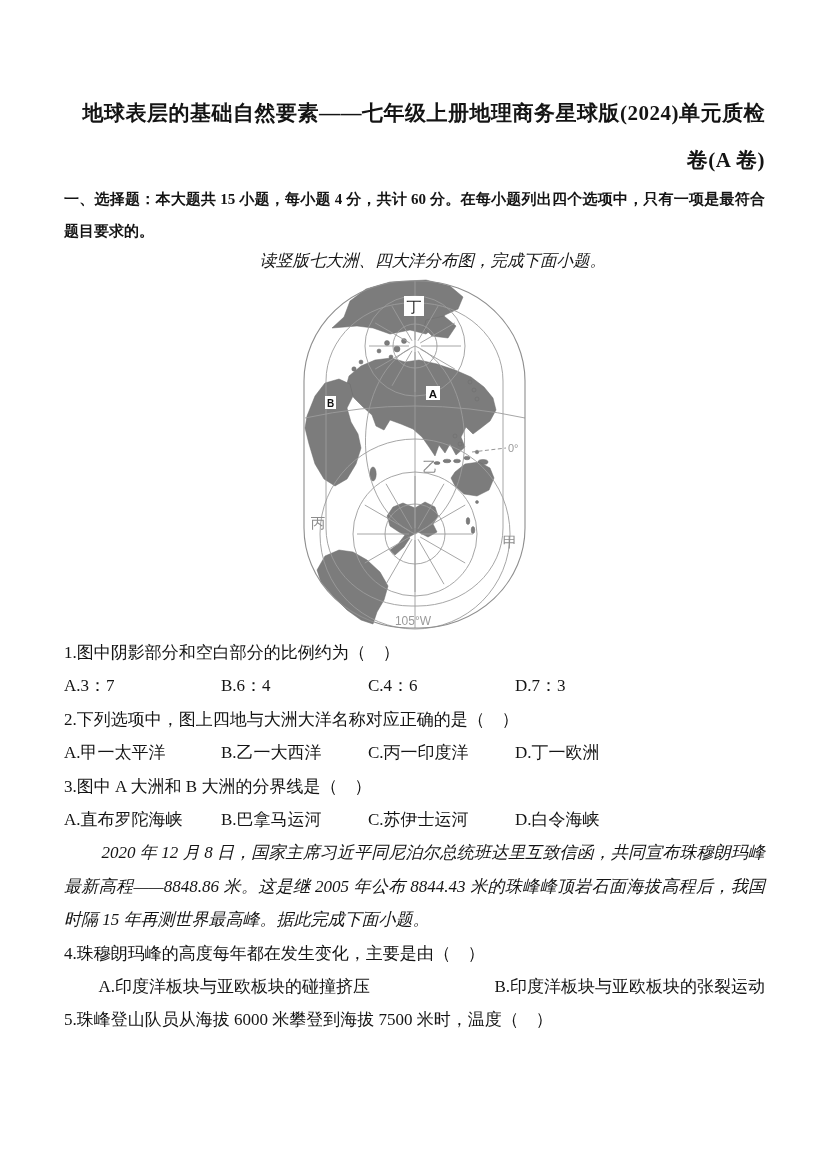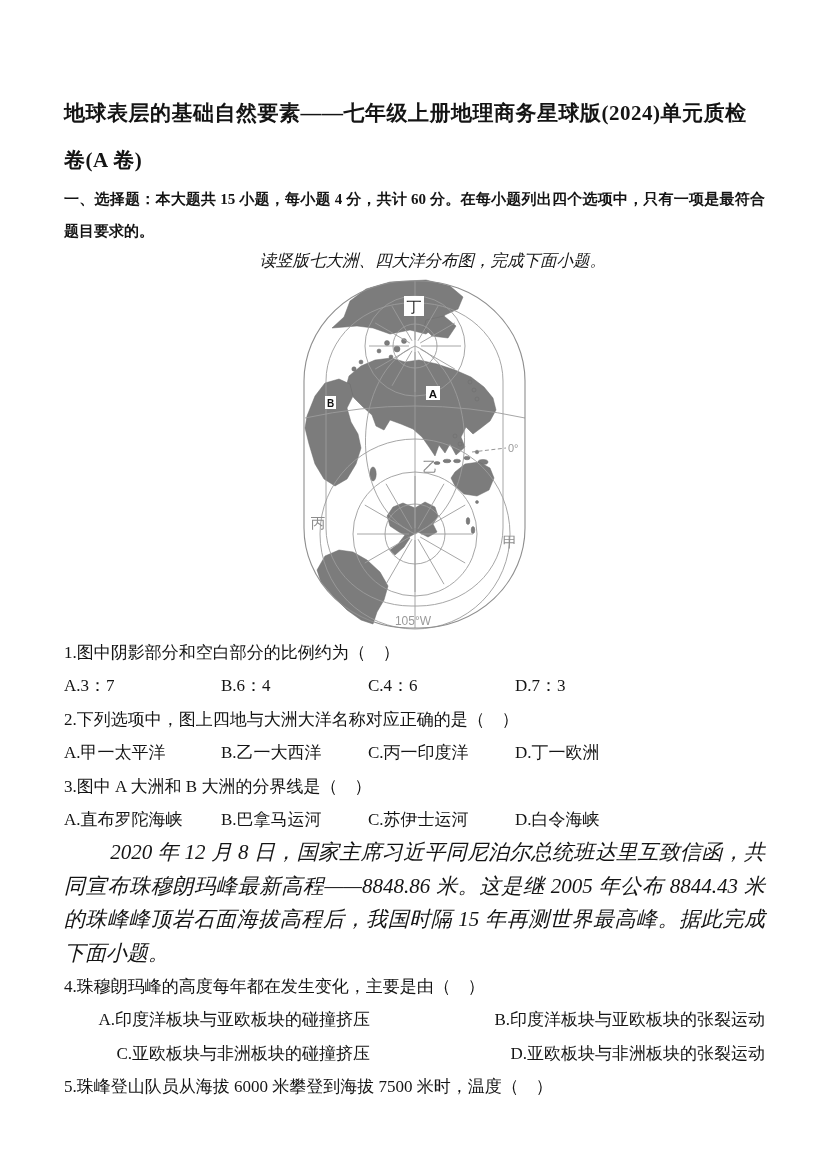--- a/index.html
+++ b/index.html
@@ -12,21 +12,21 @@
     color:#141414;
     box-sizing:border-box;
     padding:90px 62px 0 64px;
     overflow:hidden;
   }
   .doc-title{
     margin:0;
     font-size:21px;
     line-height:47px;
     font-weight:bold;
-    text-align:left;
+    text-align:right;
     letter-spacing:0.5px;
   }
   .section-heading{
     margin:0;
     font-size:15px;
     font-weight:bold;
     line-height:31.5px;
     text-align:justify;
   }
   .map-intro{
@@ -53,21 +53,21 @@
     line-height:33.4px;
   }
   .opts2{
     display:grid;
     grid-template-columns:306px 1fr;
     line-height:33.4px;
     text-align:right;
   }
   .passage{
     margin:0;
-    font-size:21px;
+    font-size:17px;
     font-style:italic;
     line-height:33.4px;
     text-align:justify;
     text-indent:2.2em;
   }
   svg text{font-family:"Liberation Sans","DejaVu Sans",sans-serif;}
 </style>
 </head>
 <body>
 
@@ -202,21 +202,17 @@
       <span>D.白令海峡</span>
     </div>
 
     <p class="passage">2020 年 12 月 8 日，国家主席习近平同尼泊尔总统班达里互致信函，共同宣布珠穆朗玛峰最新高程——8848.86 米。这是继 2005 年公布 8844.43 米的珠峰峰顶岩石面海拔高程后，我国时隔 15 年再测世界最高峰。据此完成下面小题。</p>
 
     <div class="q-stem">4.珠穆朗玛峰的高度每年都在发生变化，主要是由（　）</div>
     <div class="opts2">
       <span>A.印度洋板块与亚欧板块的碰撞挤压</span>
       <span>B.印度洋板块与亚欧板块的张裂运动</span>
     </div>
-    <div class="opts2">
-      <span>C.亚欧板块与非洲板块的碰撞挤压</span>
-      <span>D.亚欧板块与非洲板块的张裂运动</span>
-    </div>
 
     <div class="q-stem">5.珠峰登山队员从海拔 6000 米攀登到海拔 7500 米时，温度（　）</div>
 
   </div>
 </div>
 
 </body></html>

